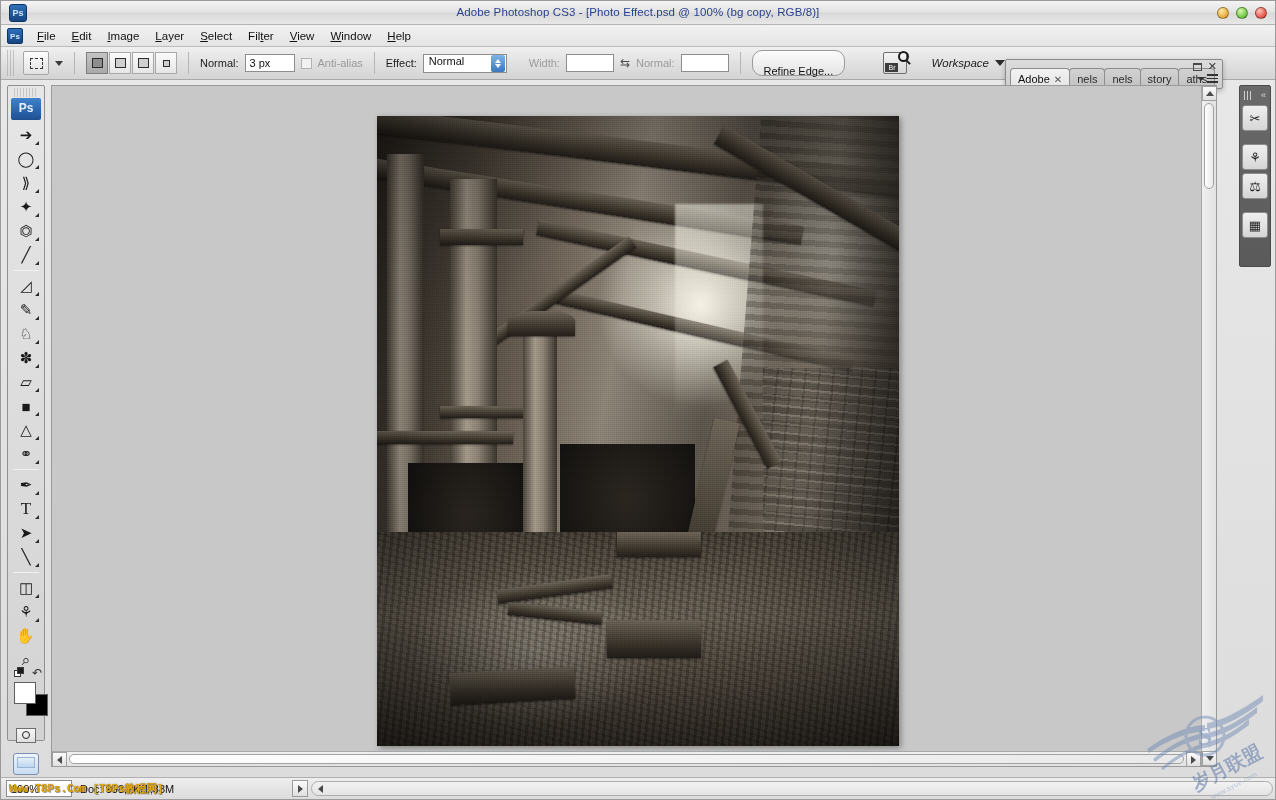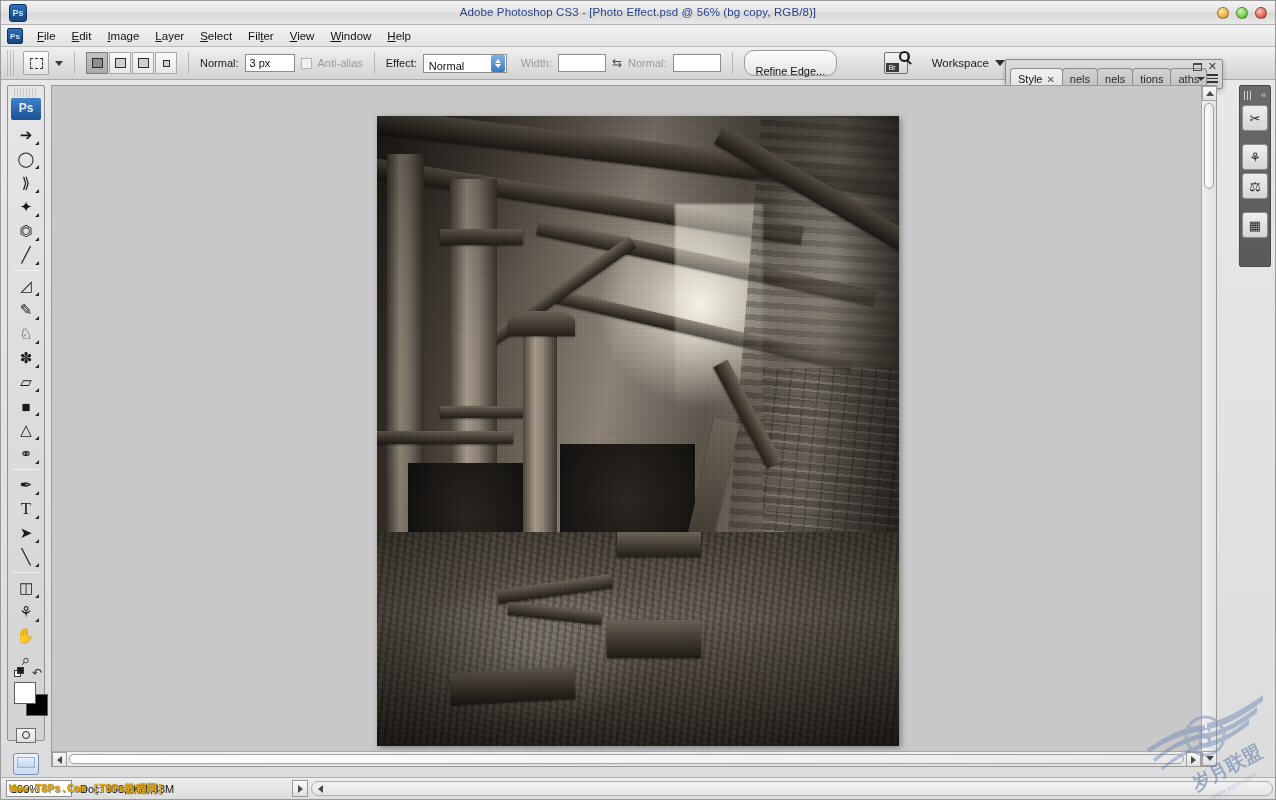--- a/index.html
+++ b/index.html
@@ -99,21 +99,21 @@
   .sq.solid { background: #8d8d8d; }
   .sq.small { width: 7px; height: 7px; }
   .lbl { color: #1c1c1c; font-size: 11px; }
   .lbl.dim { color: #9a9a9a; }
   .ob-input {
     height: 18px; border: 1px solid #8d8d8d; background: #fff;
     font-size: 11px; padding: 0 4px; line-height: 17px; color: #111;
   }
   .ob-select {
     height: 19px; border: 1px solid #8d8d8d; background: #fff;
-    display: flex; align-items: flex-end; justify-content: space-between;
+    display: flex; align-items: flex-start; justify-content: space-between;
     font-size: 11px; color: #111; padding-left: 5px; min-width: 84px;
   }
   .ob-spin {
     width: 14px; height: 17px; margin: 0 1px 0 3px; border-radius: 2px;
     background: linear-gradient(#7fb4e8, #3a76c4);
     display: flex; flex-direction: column; align-items: center; justify-content: center; gap: 1px;
   }
   .ob-spin i { width: 0; height: 0; border-left: 3px solid transparent; border-right: 3px solid transparent; }
   .ob-spin i.u { border-bottom: 4px solid #fff; }
   .ob-spin i.d { border-top: 4px solid #fff; }
@@ -134,21 +134,21 @@
     background: #3c3c3c; color: #fff; font-size: 7px; text-align: center; line-height: 9px;
   }
   .br-icon .br-mag {
     position: absolute; right: -3px; top: -2px; width: 11px; height: 11px;
     border: 2px solid #1c1c1c; border-radius: 50%;
   }
   .br-icon .br-mag::after {
     content: ""; position: absolute; right: -4px; bottom: -3px;
     width: 6px; height: 2px; background: #1c1c1c; transform: rotate(45deg);
   }
-  .ws-btn { display: flex; align-items: center; gap: 6px; font-size: 11.5px; color: #1c1c1c; }
+  .ws-btn { display: flex; align-items: center; gap: 6px; font-size: 11.5px; color: #1c1c1c; font-style: italic; }
   .ws-caret { width: 0; height: 0; border-left: 5px solid transparent; border-right: 5px solid transparent; border-top: 6px solid #2e2e2e; }
 
   
   .palette {
     position: absolute; left: 1004px; top: 58px; width: 218px; height: 30px;
     background: linear-gradient(#dcdcdc, #cecece);
     border: 1px solid #8b8b8b; border-radius: 2px;
     box-shadow: 0 2px 5px rgba(0,0,0,.25);
     overflow: hidden;
   }
@@ -385,21 +385,21 @@
     color: #8fa3c4; font-size: 7px; letter-spacing: .4px; white-space: nowrap;
   }
 </style>
 </head>
 <body>
 
 <div id="app">
 
   <div class="titlebar">
     <div class="ps-badge">Ps</div>
-    <div class="title-text">Adobe Photoshop CS3 - [Photo Effect.psd @ 56% (bg copy, RGB/8)]</div>
+    <div class="title-text">Adobe Photoshop CS3 - [Photo Effect.psd @ 100% (bg copy, RGB/8)]</div>
     <div class="traffic tb">
       <div class="dot y"></div>
       <div class="dot g"></div>
       <div class="dot r"></div>
     </div>
   </div>
 
   <div class="menubar">
     <div class="menu-ps">Ps</div>
     <div class="menu-item"><u>F</u>ile</div>
@@ -451,21 +451,21 @@
     <div class="sep"></div>
     <span class="lbl">Effect:</span>
     <div class="ob-select">
       <span>Normal</span>
       <span class="ob-spin">
           <i class="u"></i>
           <i class="d"></i>
         </span>
     </div>
 
-    <span class="lbl dim" style="margin-left:8px">Width:</span>
+    <span class="lbl dim" style="margin-left:16px">Width:</span>
     <div class="ob-input" style="width:48px"></div>
     <span class="swap-glyph">⇆</span>
     <span class="lbl dim">Normal:</span>
     <div class="ob-input" style="width:48px"></div>
 
     <div class="sep"></div>
     <div class="refine-btn">Refine Edge...</div>
 
     <div style="flex:1"></div>
 
@@ -476,25 +476,25 @@
     <div class="ws-btn" style="margin:0 14px 0 18px">
       <span>Workspace</span>
       <span class="ws-caret"></span>
     </div>
     <div style="width:250px"></div>
   </div>
 
   <div class="palette">
     <div class="palette-tabs">
       <div class="ptab active">
-        <span>Style</span><span class="x">✕</span>
+        <span>Adobe</span><span class="x">✕</span>
       </div>
       <div class="ptab">nels</div>
       <div class="ptab">nels</div>
-      <div class="ptab">tions</div>
+      <div class="ptab">story</div>
       <div class="ptab">aths</div>
     </div>
     <div class="palette-btns">
       <span class="pmin"></span>
       <span class="pclose">✕</span>
     </div>
     <div class="pmenu">
       <span class="tri"></span>
       <span class="bars"></span>
     </div>

